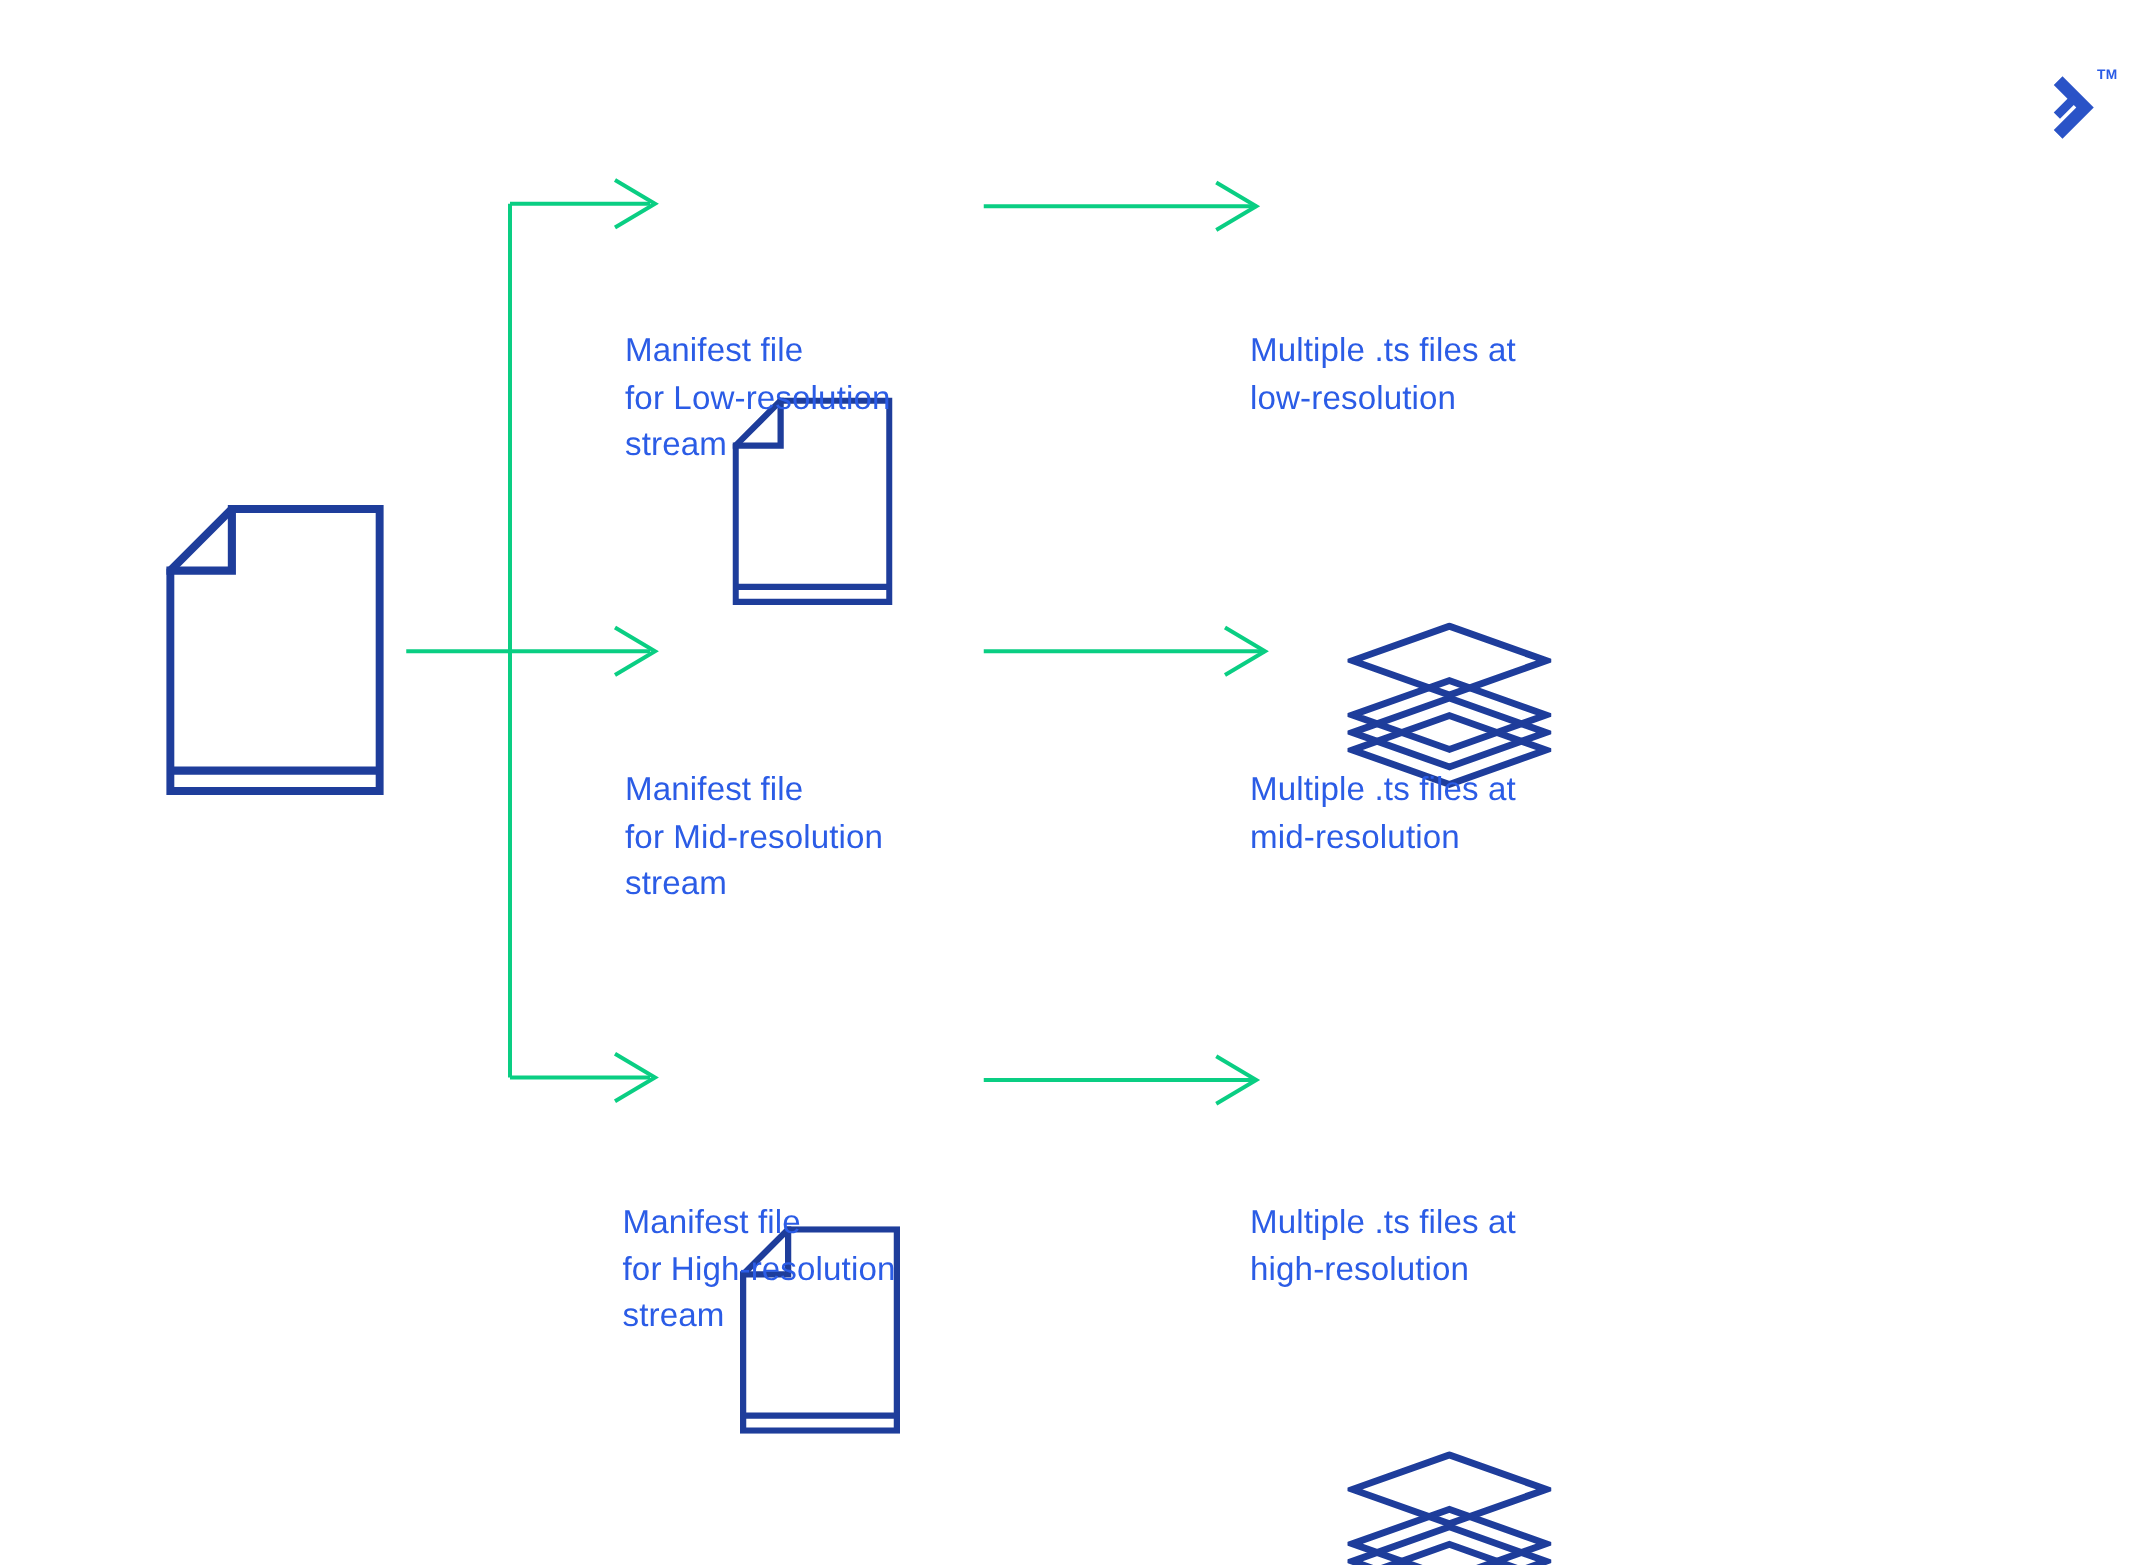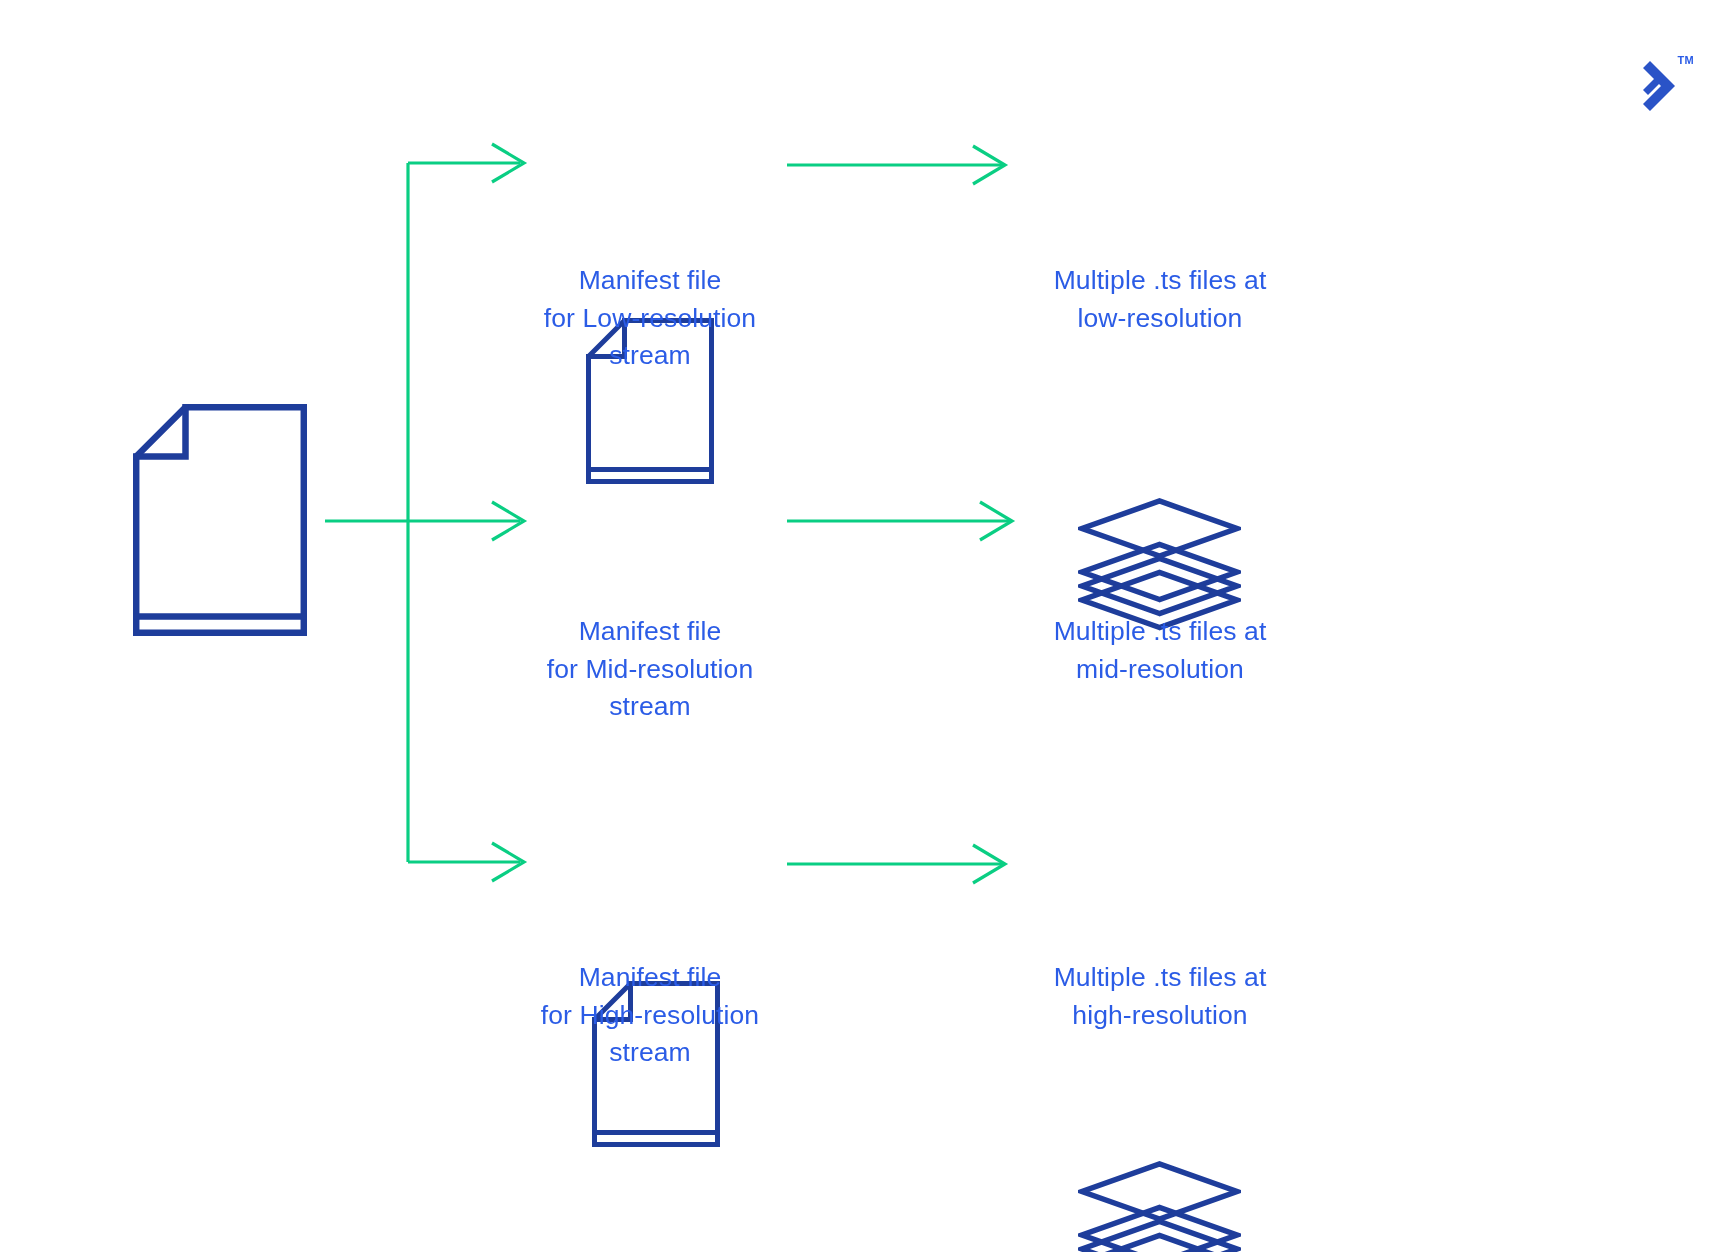--- a/index.html
+++ b/index.html
@@ -17,21 +17,20 @@
   .fileicon{position:relative;}
   .fileicon svg{display:block;width:100%;height:100%;}
 
   
   .layersicon{position:relative;}
   .layersicon svg{display:block;width:100%;height:100%;}
 
   
   .label{
     position:absolute;
-    text-align:center;
     color:#2b5ce6;
     line-height:1.42;
     white-space:pre-line;
     letter-spacing:.1px;
   }
   .label.small{font-size:26.5px;font-weight:400;}
   .label.bold{font-size:27px;font-weight:700;}
 
   
   #wires{position:absolute;left:0;top:0;width:1720px;height:1252px;pointer-events:none;}

